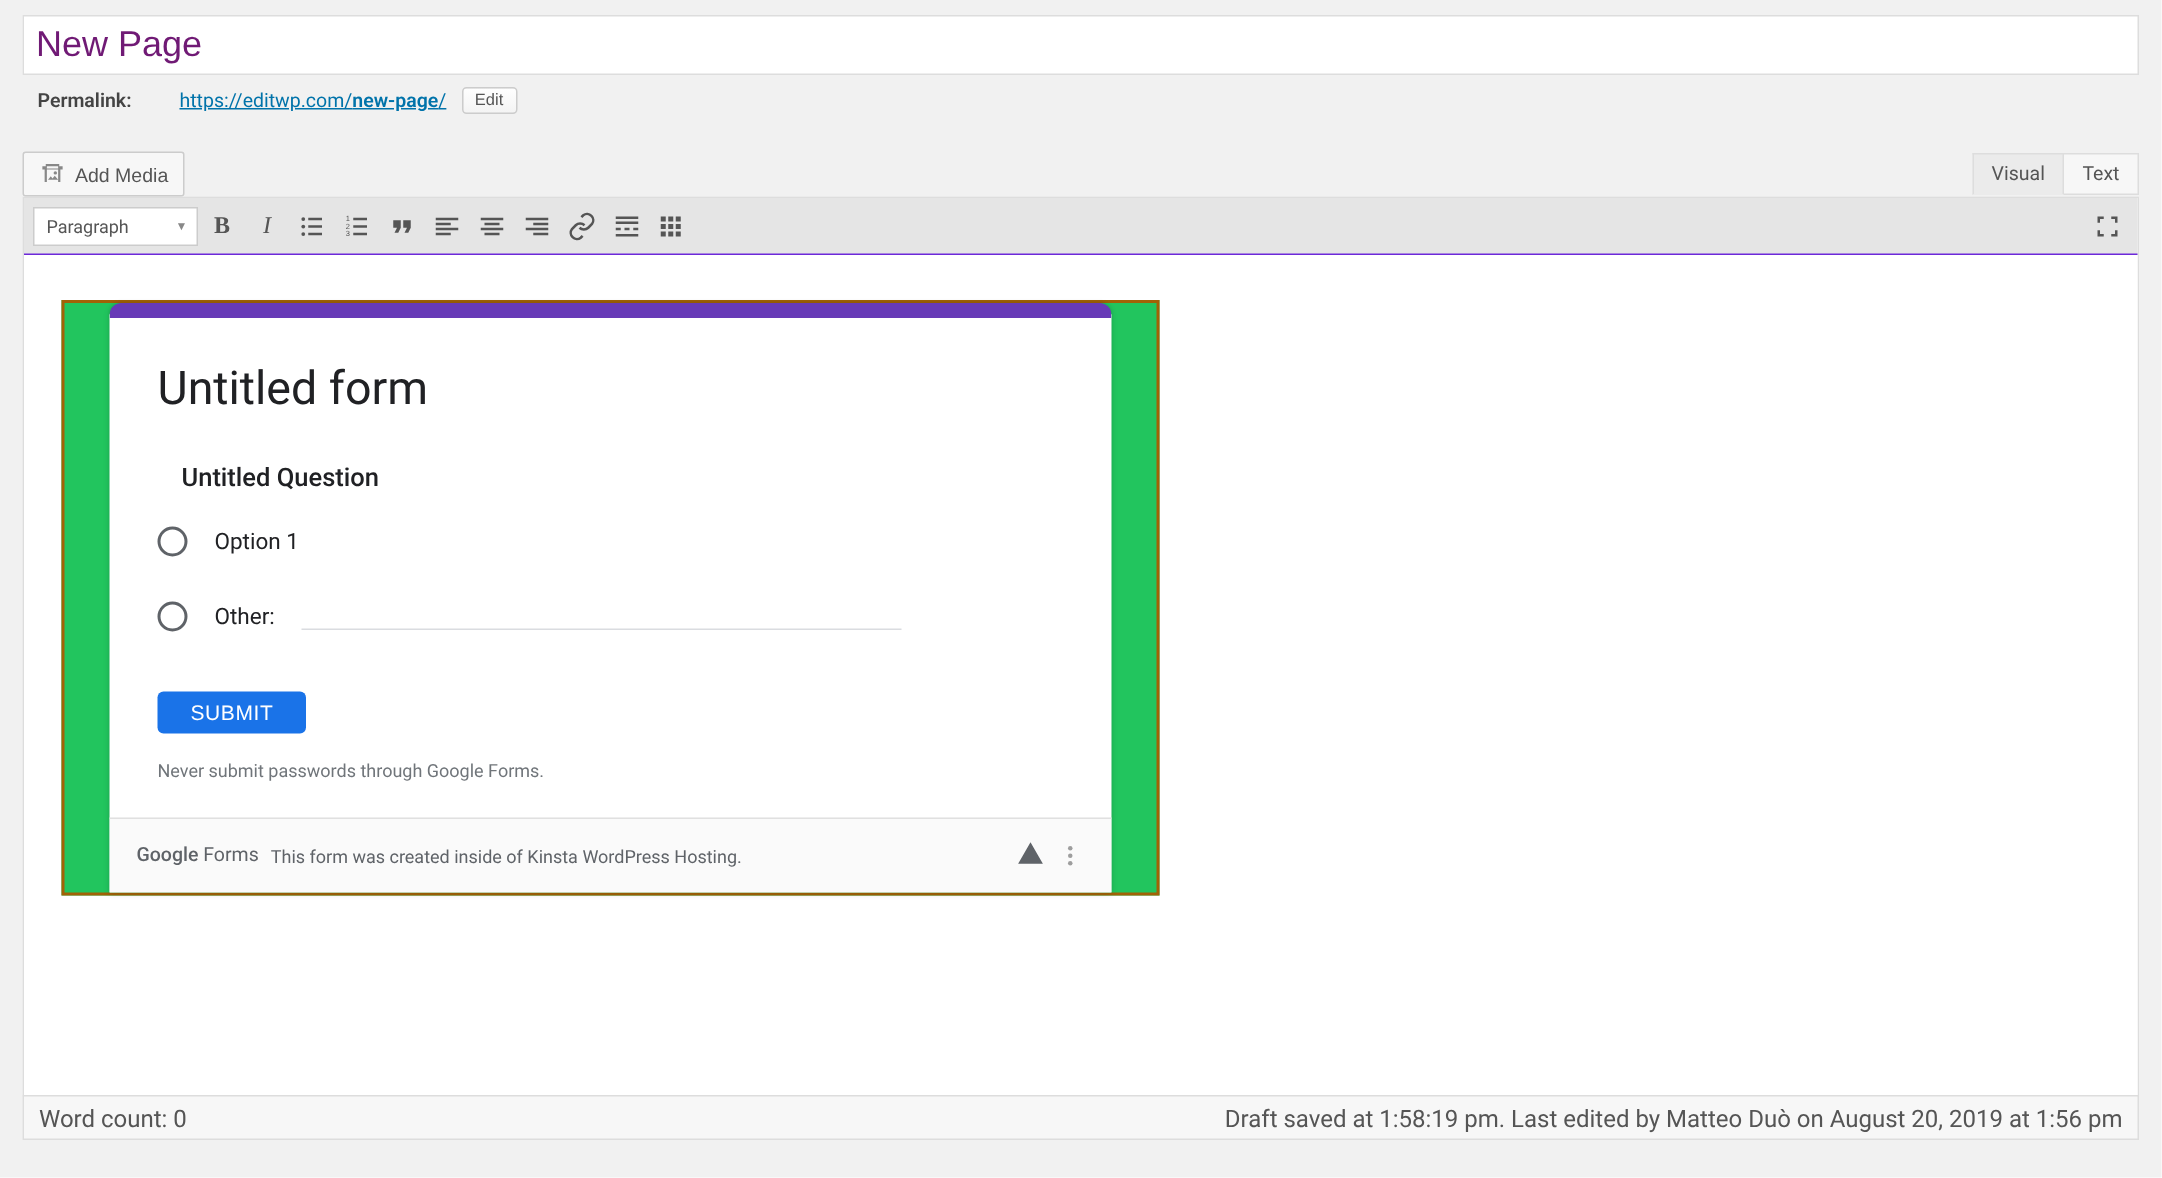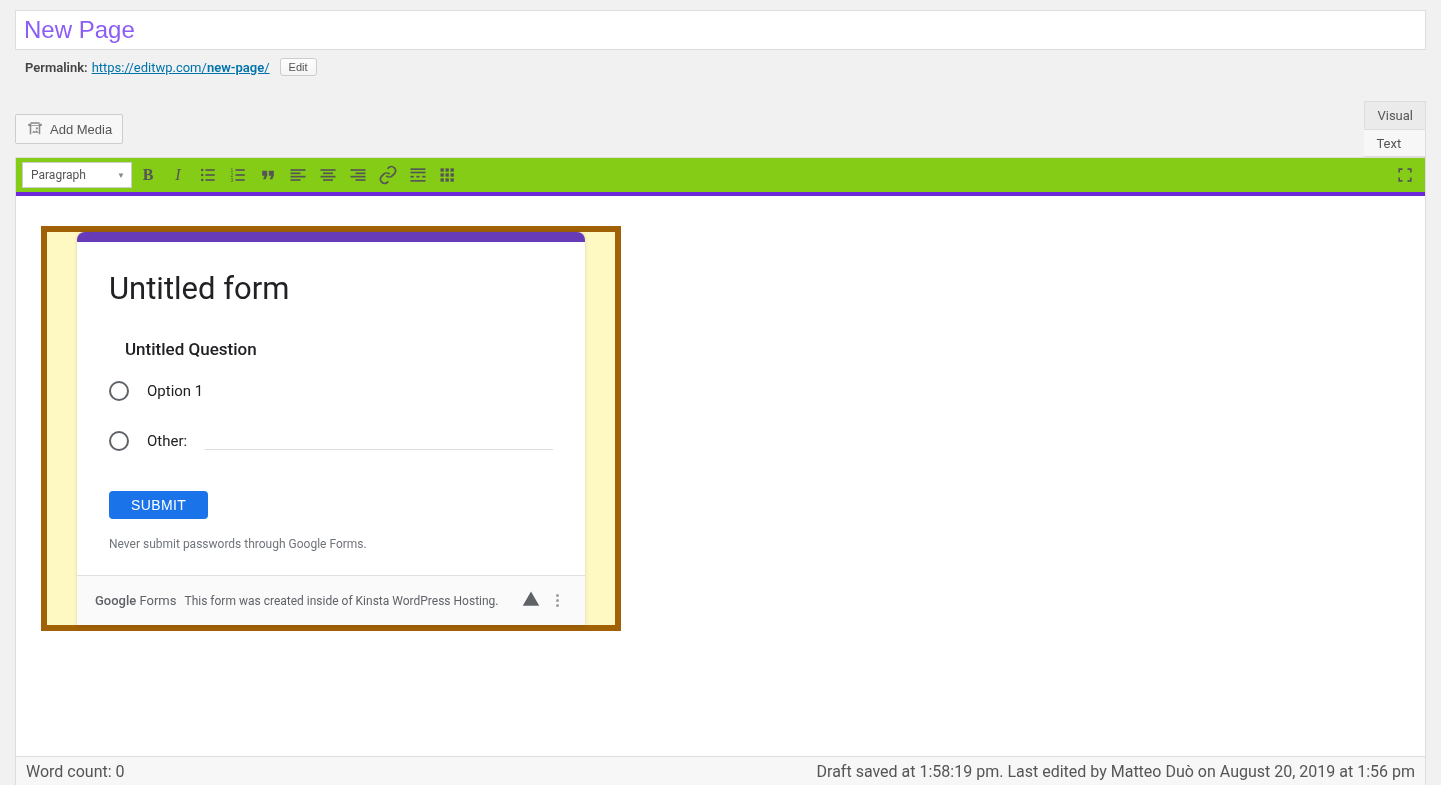--- a/index.html
+++ b/index.html
@@ -1,41 +1,41 @@
 <!DOCTYPE html>
 <html><head>
 <meta charset="utf-8">
 <style>
 * { box-sizing: border-box; margin: 0; padding: 0; }
 body { font-family: -apple-system, BlinkMacSystemFont, "Segoe UI", Roboto, sans-serif; background: #f1f1f1; width: 1441px; height: 785px; overflow: hidden; }
 .wrap { padding: 0 15px; }
-.title-input { width: 100%; height: 40px; font-size: 24px; padding: 3px 8px; border: 1px solid #ddd; background: #fff; margin-top: 10px; outline: none; color: #8b5cf6; font-weight: 400; }
+.title-input { width: 100%; height: 40px; font-size: 24px; padding: 3px 8px; border: 1px solid #ddd; background: #fff; margin-top: 10px; outline: none; color: #701a75; font-weight: 400; }
 .permalink-row { font-size: 13px; color: #444; padding: 8px 0 5px 10px; display: flex; align-items: center; gap: 4px; }
 .permalink-row strong { font-weight: 600; text-align: center; }
-.permalink-row a { color: #0073aa; text-decoration: underline; }
+.permalink-row a { color: #0073aa; text-decoration: underline; margin-left: 28px; }
 .permalink-row a .slug { font-weight: 600; }
 .edit-slug-btn { font-size: 11px; padding: 2px 8px; border: 1px solid #ccc; background: linear-gradient(#fefefe,#f4f4f4); border-radius: 3px; margin-left: 6px; cursor: pointer; color: #555; }
 .media-row { display: flex; align-items: center; margin-top: 20px; }
 .add-media-btn { display: inline-flex; align-items: center; gap: 6px; height: 30px; padding: 0 10px; border: 1px solid #ccc; background: #f7f7f7; border-radius: 2px; font-size: 13px; color: #555; cursor: pointer; }
 .add-media-btn svg { width: 18px; height: 18px; fill: #888; }
-.tabs { margin-left: auto; display: flex; flex-direction: column; }
+.tabs { margin-left: auto; display: flex; }
 .tab { height: 28px; padding: 0 12px; border: 1px solid #ddd; background: #f7f7f7; font-size: 13px; color: #555; display: flex; align-items: center; cursor: pointer; }
 .tab.active { background: #ebebeb; border-bottom-color: #ebebeb; }
 .tab + .tab { border-left: none; }
 .editor-box { border: 1px solid #ddd; background: #fff; }
-.toolbar { height: 38px; border-bottom: 4px solid #6d28d9; background: #84cc16; display: flex; align-items: center; padding: 0 6px; gap: 2px; justify-content: center; }
+.toolbar { height: 38px; border-bottom: 1px solid #6d28d9; background: #e5e5e5; display: flex; align-items: center; padding: 0 6px; gap: 2px; justify-content: center; }
 .format-select { width: 110px; height: 26px; border: 1px solid #ccc; background: #fff; font-size: 12px; padding: 0 22px 0 8px; position: relative; display: flex; align-items: center; cursor: pointer; color: #555; }
 .format-select::after { content: "▼"; font-size: 8px; position: absolute; right: 6px; color: #888; }
 .tbtn { width: 28px; height: 28px; display: flex; align-items: center; justify-content: center; cursor: pointer; color: #555; background: transparent; border: none; }
 .tbtn svg { width: 20px; height: 20px; fill: #555; }
 .tbtn.bold { font-weight: 700; font-size: 16px; font-family: Georgia, serif; }
 .tbtn.italic { font-style: italic; font-size: 16px; font-family: Georgia, serif; }
 .spacer { flex: 1; }
 .editor-content { min-height: 560px; padding: 30px 25px; background: #fff; }
-.embed-frame { width: 580px; border: 6px solid #a16207; background: #fef9c3; padding: 0; }
+.embed-frame { width: 732px; border: 2px solid #a16207; background: #22c55e; padding: 0; }
 .form-card { margin: 0 30px; background: #fff; border-radius: 8px 8px 0 0; border-top: 10px solid #673ab7; box-shadow: 0 1px 4px rgba(0,0,0,0.12), 0 -1px 2px rgba(0,0,0,0.05); overflow: hidden; }
 .form-body { padding: 28px 32px 24px; }
 .form-title { font-size: 31px; color: #202124; font-weight: 400; margin-bottom: 32px; }
 .question { font-size: 17px; color: #202124; font-weight: 500; margin-bottom: 22px; margin-left: 16px; }
 .option-row { display: flex; align-items: center; gap: 18px; margin-bottom: 30px; }
 .radio-circle { width: 20px; height: 20px; border: 2px solid #5f6368; border-radius: 50%; flex-shrink: 0; }
 .option-label { font-size: 15px; color: #202124; }
 .other-line { flex: 1; border-bottom: 1px solid #dadce0; height: 18px; max-width: 400px; }
 .submit-btn { background: #1a73e8; color: #fff; border: none; border-radius: 4px; padding: 6px 22px; font-size: 14px; font-weight: 500; letter-spacing: 0.4px; cursor: pointer; margin-top: 10px; }
 .form-note { font-size: 12px; color: #70757a; margin-top: 18px; }

